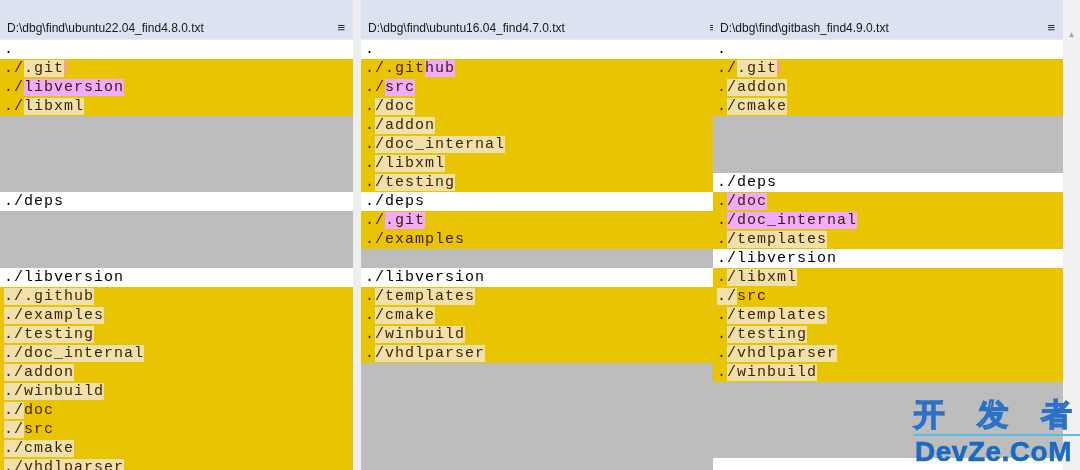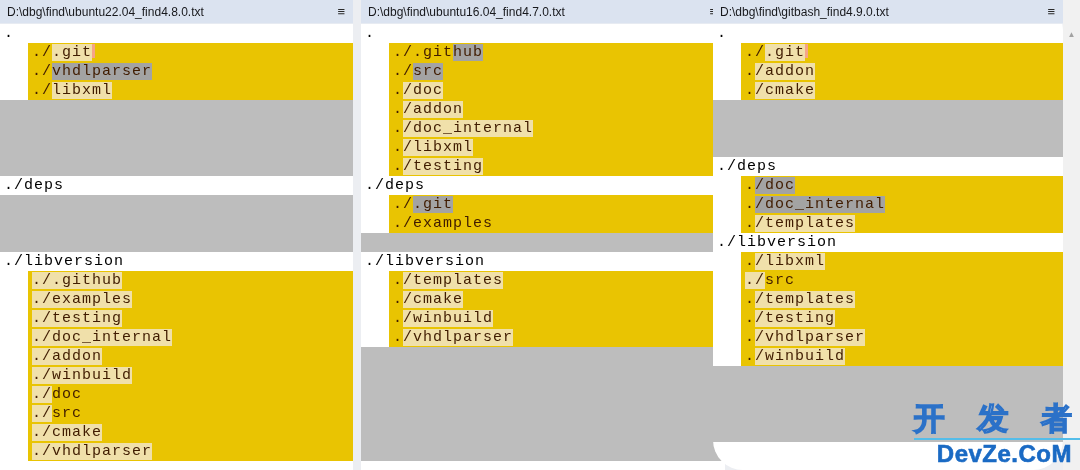--- a/index.html
+++ b/index.html
@@ -1,60 +1,60 @@
 <!DOCTYPE html>
 <html><head>
 <meta charset="utf-8">
 <style>
   html,body{margin:0;padding:0;background:#eef0f3;}
   .page{position:relative;width:1080px;height:470px;background:#eceef2;overflow:hidden;
         font-family:"Liberation Sans",sans-serif;}
   .pane{position:absolute;top:0;height:470px;background:#ffffff;}
   #pane0{left:0;width:353px;}
   #pane1{left:361px;width:364px;}
-  #pane2{left:713px;width:350px;border-radius:30px;}
+  #pane2{left:713px;width:350px;}
   .pane-header{height:23px;background:#dbe3f0;border-bottom:1px solid #e7ebf2;
         display:flex;align-items:center;justify-content:space-between;
-        padding:0 8px 0 7px;font-size:12px;color:#17181c;}
+        padding:16px 8px 0 7px;font-size:12px;color:#17181c;}
   .pane-title{white-space:nowrap;overflow:hidden;}
   .pane-menu{font-size:13px;font-weight:bold;color:#2a2a2a;cursor:pointer;line-height:23px;}
   .rows{position:relative;}
   .row{height:19px;line-height:19px;padding-left:4px;
        font-family:"Liberation Mono","DejaVu Sans Mono",monospace;
        font-size:15px;letter-spacing:1px;color:#000;white-space:pre;}
-  .row.diff{background:#e9c402;color:#401c00;margin-left:28px;}
+  .row.diff{background:#e9c402;color:#401c00;}
   .row.filler{background:#bdbdbd;height:19px;padding-left:0;}
   .seg{display:inline;}
   .seg.w{background:#f0e0aa;}
-  .seg.c{background:#a3a3a3;}
+  .seg.c{background:#f0abfc;}
   .seg.s{display:inline-block;width:3px;height:14px;background:#f6a487;vertical-align:-2px;}
   .scrollbar{position:absolute;left:1063px;top:0;width:17px;height:470px;background:#f1f1f1;}
   .scroll-up{position:absolute;top:30px;left:0;width:17px;text-align:center;
        font-size:8px;color:#a2a2a2;cursor:pointer;}
   .watermark{position:absolute;right:8px;bottom:4px;text-align:right;line-height:1.05;}
   .wm-cn{font-size:31px;letter-spacing:12px;padding-bottom:2px;margin-right:-12px;
        color:#e4eefb;-webkit-text-stroke:1.3px #2b71c8;
        border-bottom:2px solid #54bde9;font-weight:bold;}
-  .wm-en{font-size:24px;color:#1a6ac4;letter-spacing:0.5px;margin-top:1px;font-weight:bold;
+  .wm-en{font-size:28px;color:#1a6ac4;letter-spacing:0.5px;margin-top:1px;font-weight:bold;
        -webkit-text-stroke:0.6px #1a6ac4;}
 </style>
 </head>
 <body>
 
 <div class="page">
 
   <div class="pane" id="pane0">
     <div class="pane-header">
       <span class="pane-title">D:\dbg\find\ubuntu22.04_find4.8.0.txt</span>
       <span class="pane-menu">≡</span>
     </div>
     <div class="rows">
         <div class="row"><span class="seg n">.</span></div>
         <div class="row diff"><span class="seg n">./</span><span class="seg w">.git</span><span class="seg s"></span></div>
-        <div class="row diff"><span class="seg n">./</span><span class="seg c">vhdlparser</span></div>
+        <div class="row diff"><span class="seg n">./</span><span class="seg c">libversion</span></div>
         <div class="row diff"><span class="seg n">./</span><span class="seg w">libxml</span></div>
         <div class="row filler"></div>
         <div class="row filler"></div>
         <div class="row filler"></div>
         <div class="row filler"></div>
         <div class="row"><span class="seg n">./deps</span></div>
         <div class="row filler"></div>
         <div class="row filler"></div>
         <div class="row filler"></div>
         <div class="row"><span class="seg n">./libversion</span></div>

